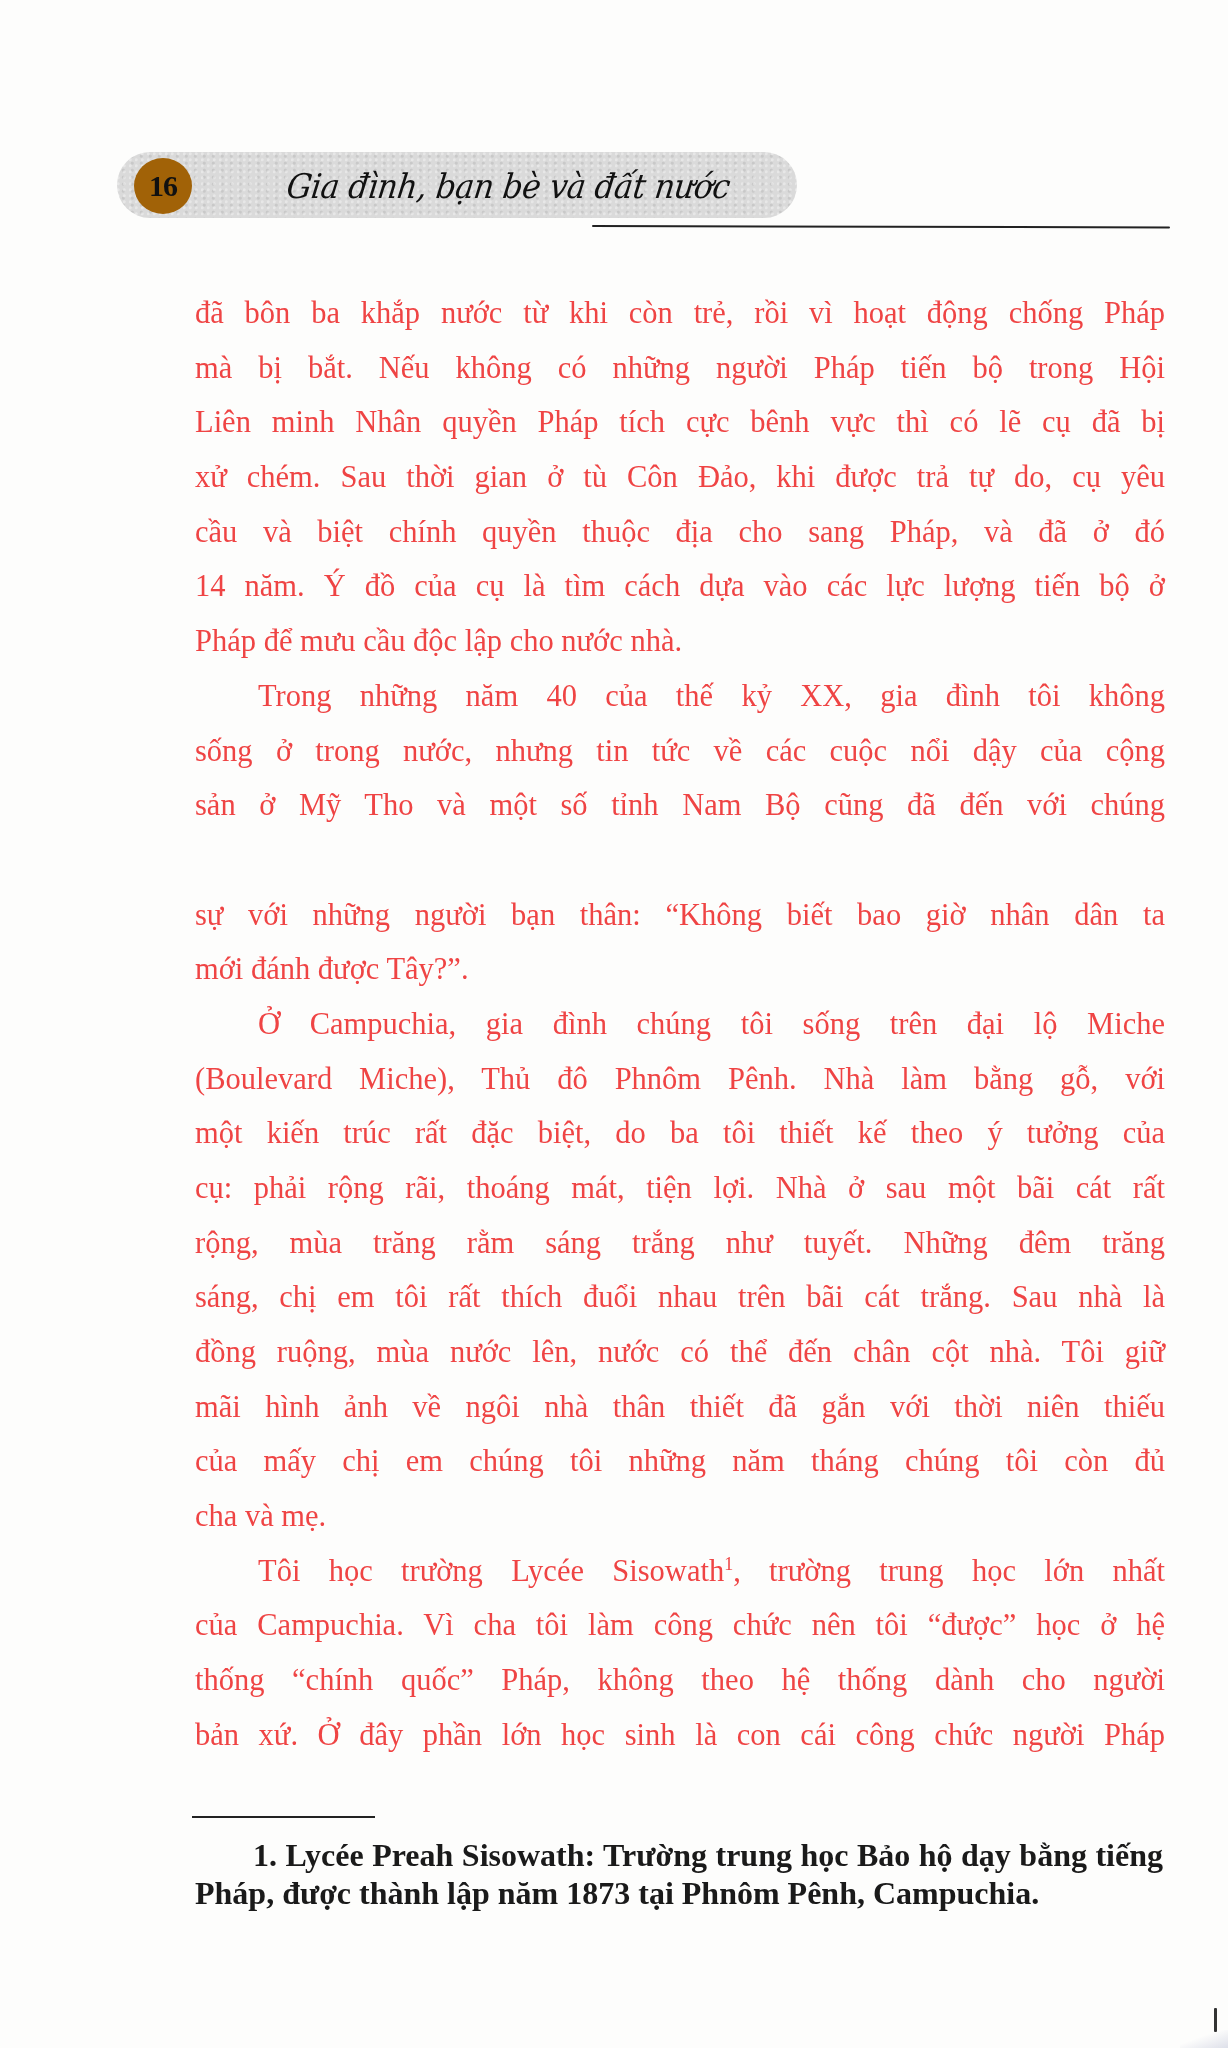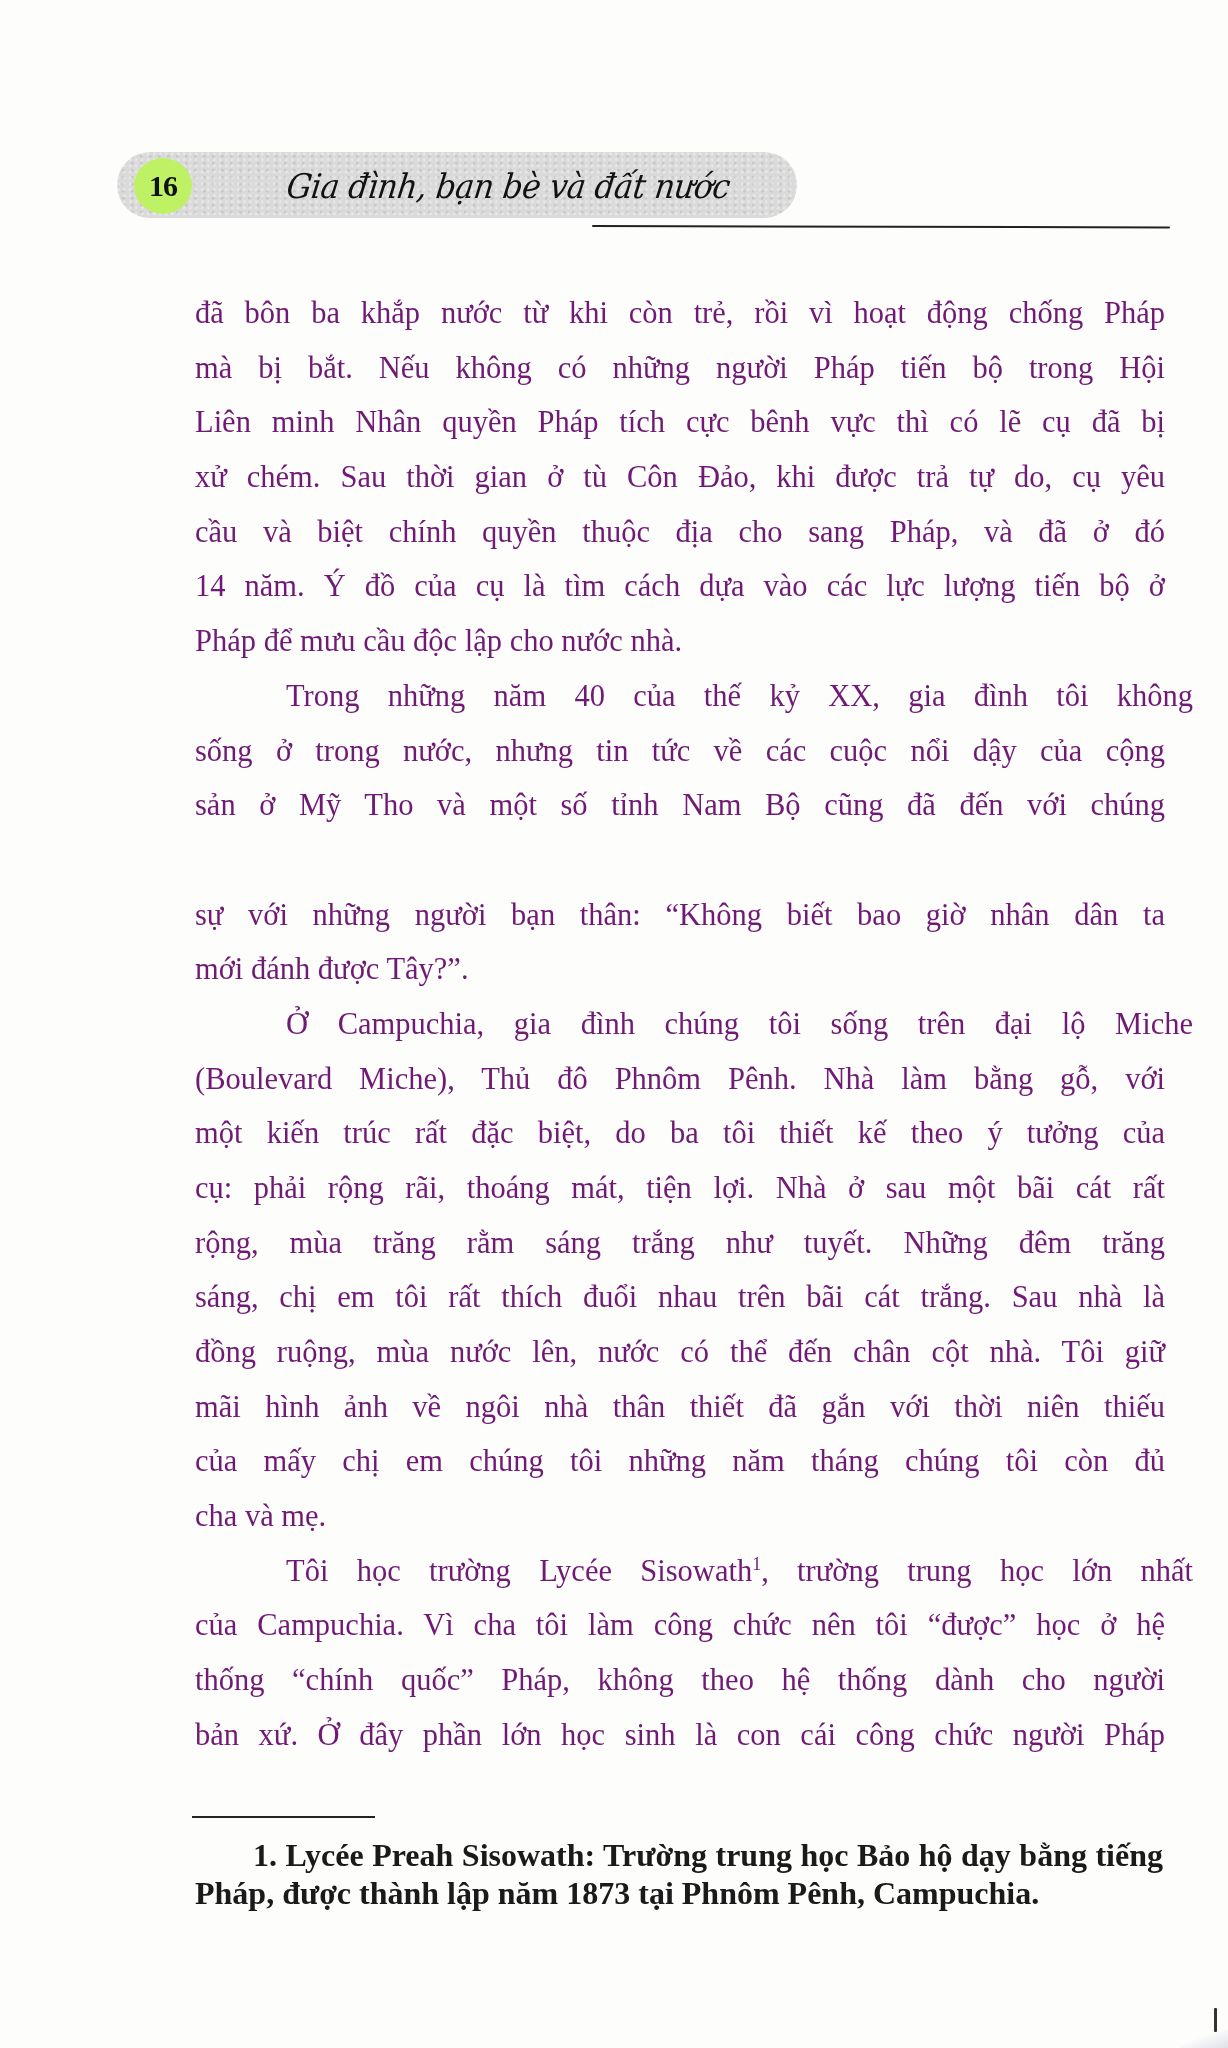--- a/index.html
+++ b/index.html
@@ -35,21 +35,21 @@
       radial-gradient(circle at 70% 60%, rgba(120,120,120,0.18) 0 1px, transparent 2px);
     background-size: 6px 6px, 9px 7px;
   }
   .page-number-circle {
     position: absolute;
     left: 134px;
     top: 158px;
     width: 58px;
     height: 56px;
     border-radius: 50%;
-    background: #bef264;
+    background: #a16207;
     display: flex;
     align-items: center;
     justify-content: center;
   }
   .page-number {
     font-family: "Liberation Serif", "DejaVu Serif", serif;
     font-weight: bold;
     font-size: 30px;
     color: #111;
     letter-spacing: -1px;
@@ -84,26 +84,25 @@
   .body-line {
     position: absolute;
     left: 195px;
     width: 970px;
     font-size: 30.5px;
     line-height: 40px;
     height: 40px;
     white-space: nowrap;
     text-align: justify;
     text-align-last: justify;
-    color: #701a75;
+    color: #ef4444;
   }
   .body-line.indent {
     left: 258px;
     width: 907px;
-    margin-left: 28px;
   }
   .body-line.last {
     text-align: right;
     text-align-last: left;
   }
   .sup {
     font-size: 18px;
     vertical-align: super;
     line-height: 0;
   }

